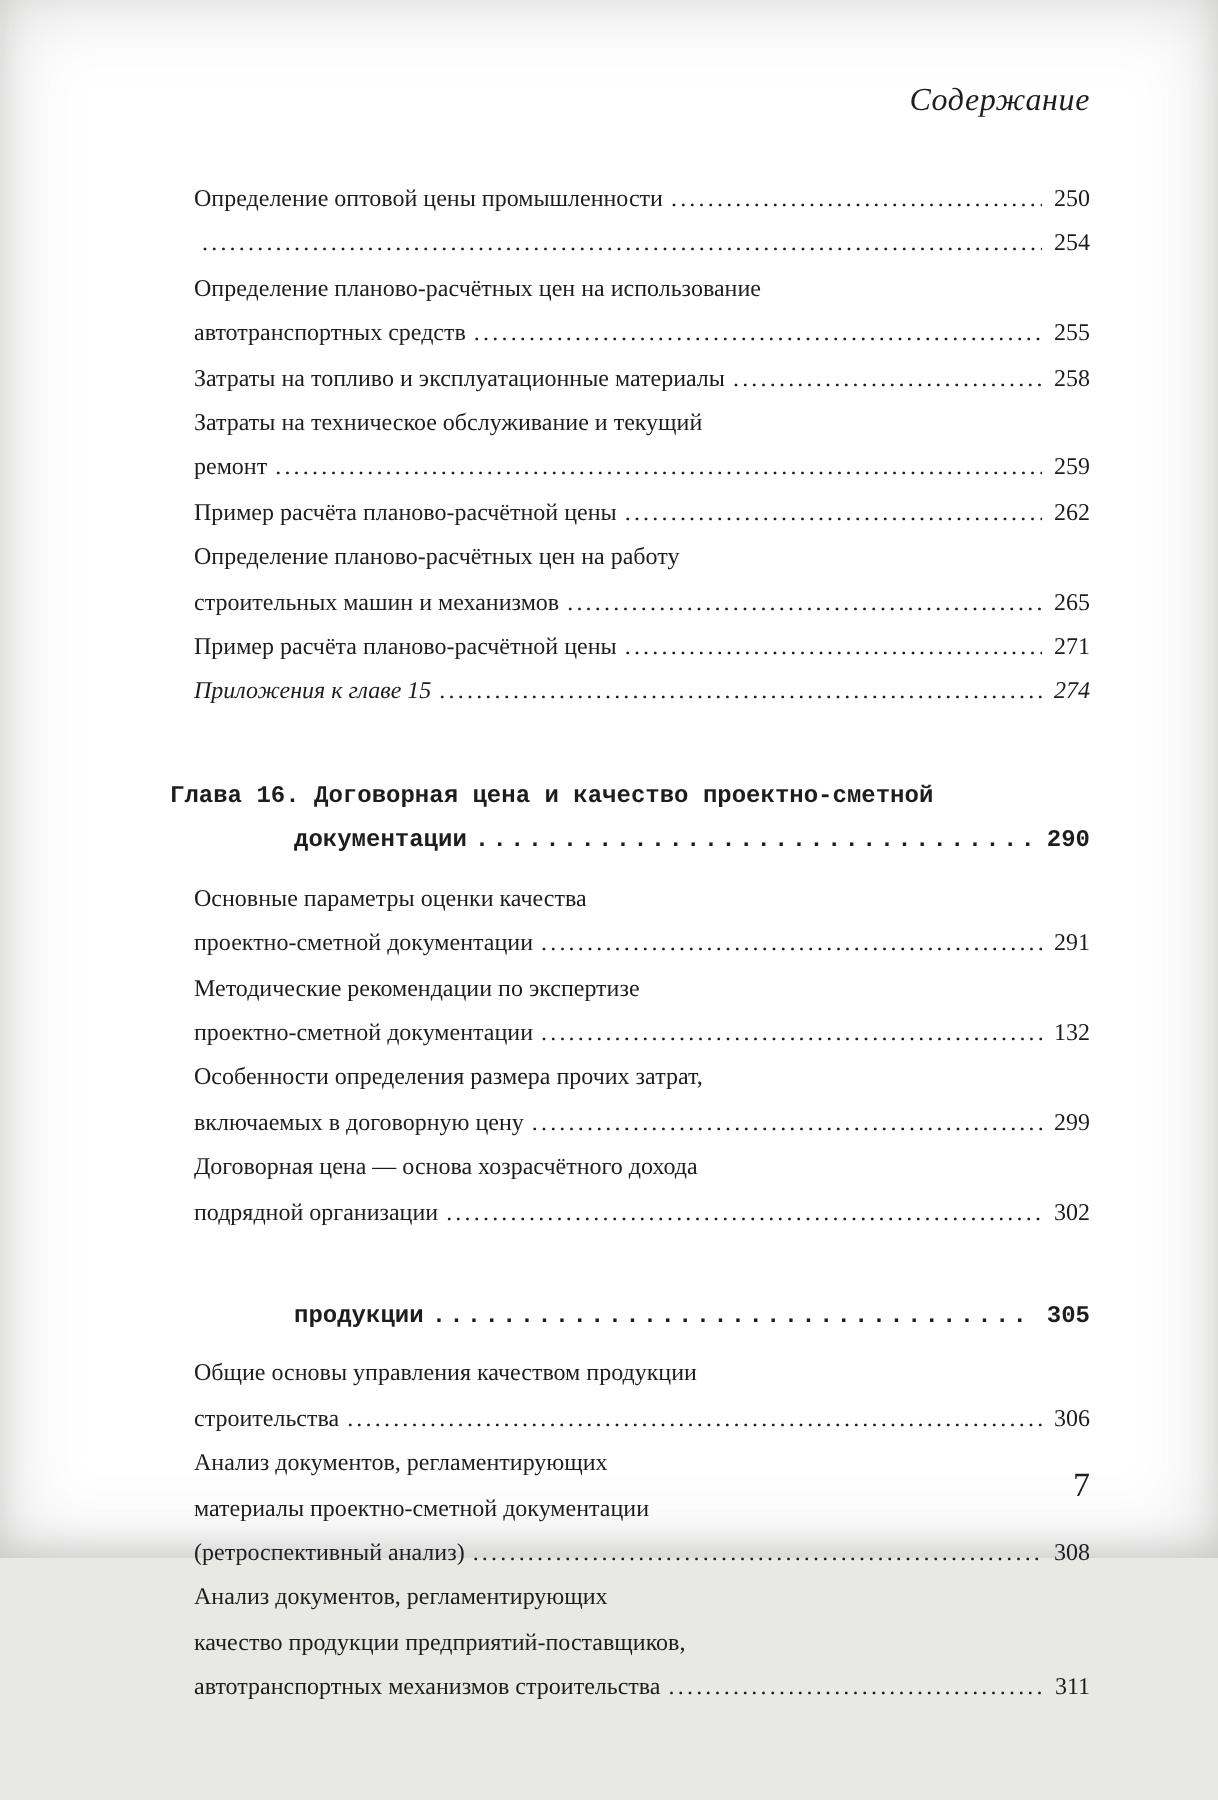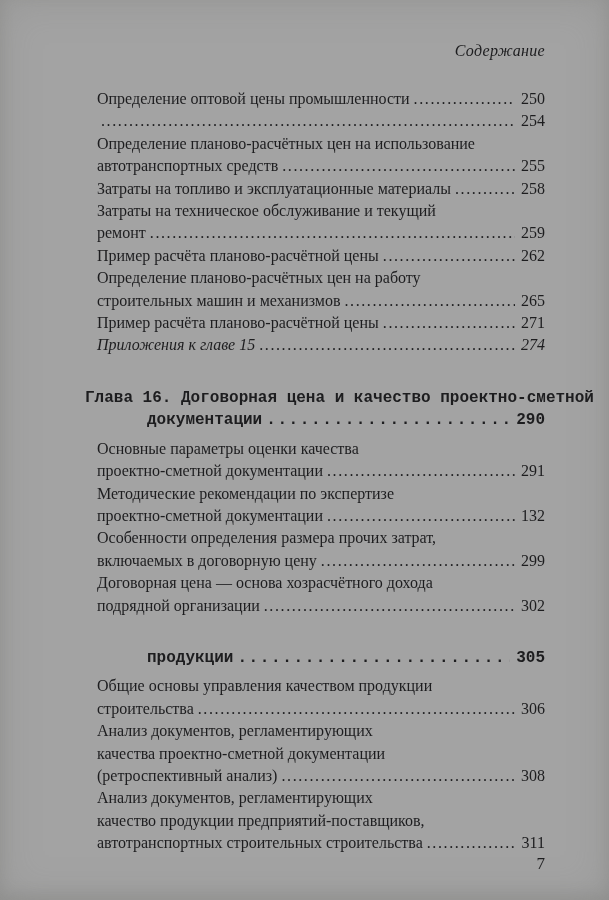--- a/index.html
+++ b/index.html
@@ -10,40 +10,40 @@
     width: 609px;
     height: 900px;
     background: #e8e8e5;
     overflow: hidden;
     font-family: "Liberation Serif", serif;
     color: #1d1d1f;
   }
   .scan {
     position: relative;
     width: 609px;
-    height: 900px;
-    background: #a3a3a3;
+    height: 779px;
+    background: #ffffff;
     box-shadow: inset 0 0 40px rgba(120,120,115,0.28), inset 0 -6px 14px rgba(100,100,95,0.18);
   }
   .running-header {
     position: absolute;
     top: 42px;
     left: 85px;
     right: 64px;
     text-align: right;
     font-style: italic;
     font-size: 16px;
     letter-spacing: 0.3px;
   }
   .toc {
     position: absolute;
     top: 88px;
     left: 85px;
     right: 64px;
-    font-size: 16px;
+    font-size: 12px;
     line-height: 22.4px;
   }
   .entry { margin: 0; }
   .entry.item { margin-left: 12px; }
   .entry.italic { margin-left: 12px; font-style: italic; }
   .entry.chapter { font-weight: bold; }
   .entry.space-before { margin-top: 30px; font-family: Liberation Mono, monospace; }
   .entry.chapter { margin-bottom: 6px; }
   .entry .line {
     white-space: nowrap;
@@ -206,32 +206,32 @@
       <div class="entry item">
         <div class="line">Общие основы управления качеством продукции</div>
         <div class="line cont last">
           <span class="t">строительства</span>
           <span class="dots" aria-hidden="true">........................................................................................................................................................................................................</span>
           <span class="pg">306</span>
         </div>
       </div>
       <div class="entry item">
         <div class="line">Анализ документов, регламентирующих</div>
-        <div class="line cont">качества проектно-сметной документации</div>
+        <div class="line cont">материалы проектно-сметной документации</div>
         <div class="line cont last">
           <span class="t">(ретроспективный анализ)</span>
           <span class="dots" aria-hidden="true">........................................................................................................................................................................................................</span>
           <span class="pg">308</span>
         </div>
       </div>
       <div class="entry item">
         <div class="line">Анализ документов, регламентирующих</div>
         <div class="line cont">качество продукции предприятий-поставщиков,</div>
         <div class="line cont last">
-          <span class="t">автотранспортных строительных строительства</span>
+          <span class="t">автотранспортных механизмов строительства</span>
           <span class="dots" aria-hidden="true">........................................................................................................................................................................................................</span>
           <span class="pg">311</span>
         </div>
       </div>
     </div>
 
   <div class="folio">7</div>
 </div>
 
 </body></html>

